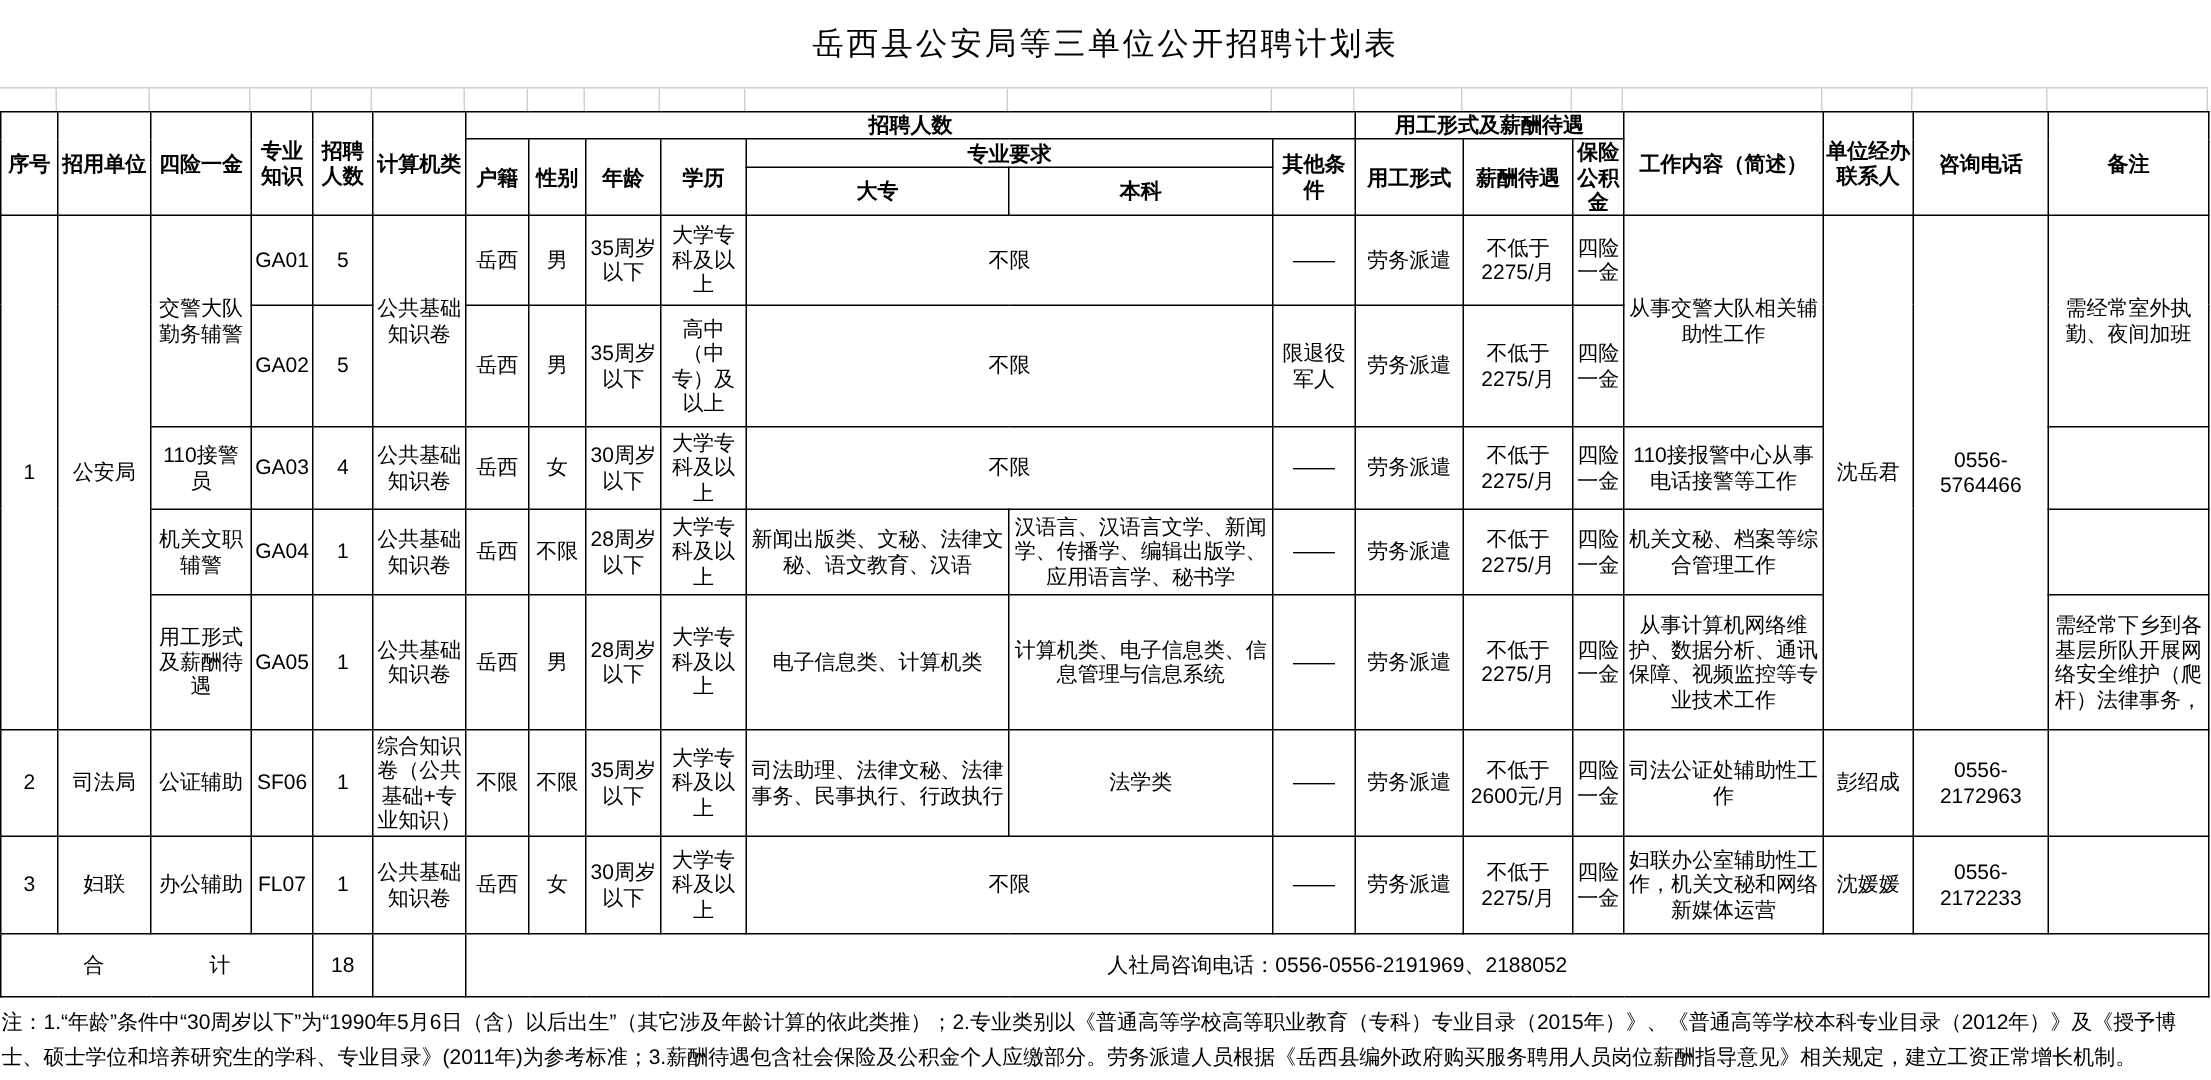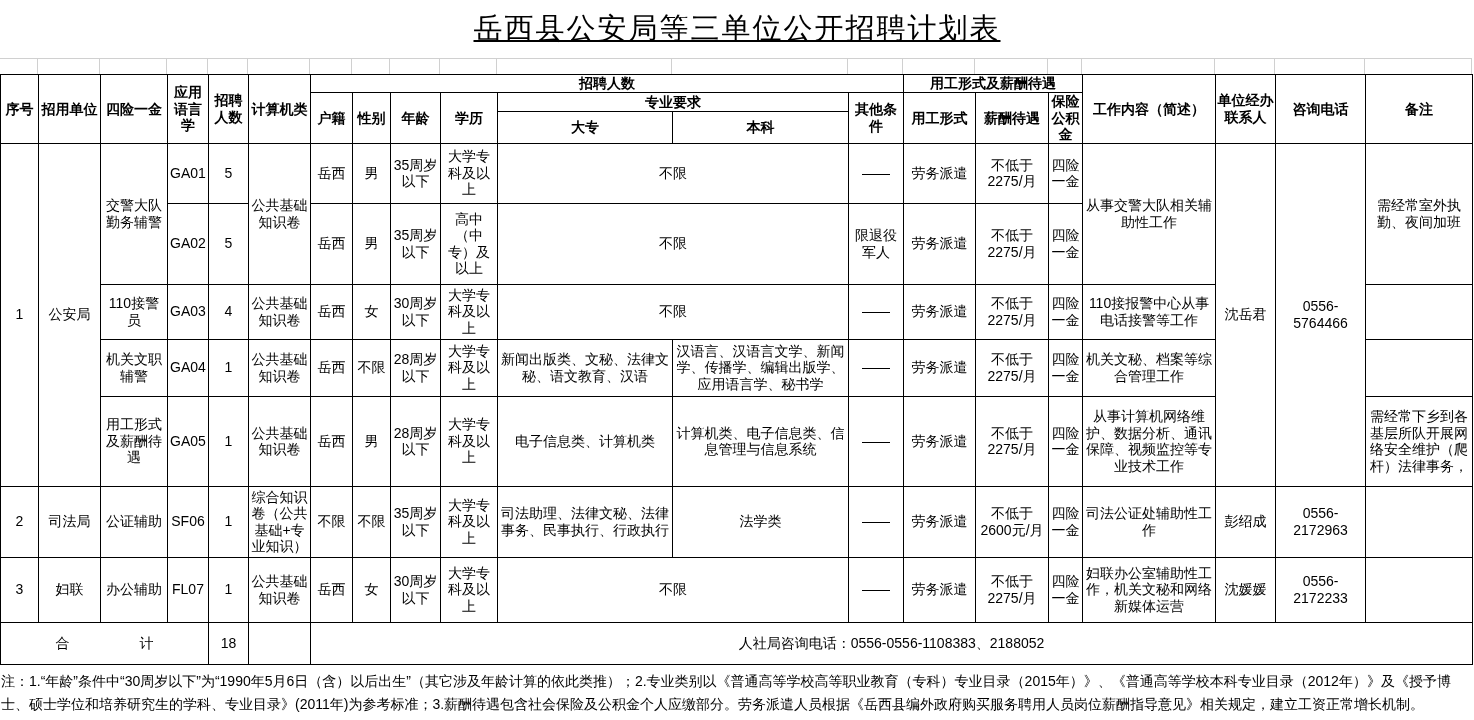--- a/index.html
+++ b/index.html
@@ -1,20 +1,20 @@
 <!DOCTYPE html>
 <html><head>
 <meta charset="utf-8">
 <style>
   * { box-sizing: border-box; }
   html,body { margin:0; padding:0; background:#fff; }
   body { width:1474px; height:720px; overflow:hidden; color:#000;
          font-family:"Liberation Sans", sans-serif; }
   .title-bar { height:58px; display:flex; align-items:center; justify-content:center;
-               font-size:29px; letter-spacing:2px; font-weight:400;text-decoration:underline; }
+               font-size:21px; letter-spacing:2px; font-weight:400; }
   .grid-spacer { display:flex; height:16px; border-top:1px solid #d0d0d0; width:1472px; }
   .grid-spacer div { height:100%; border-right:1px solid #d0d0d0; }
   table.plan { border-collapse:collapse; table-layout:fixed; width:1472px; }
   table.plan td { border:1px solid #000; text-align:center; vertical-align:middle;
                   font-size:14px; line-height:1.18; padding:0 1px; overflow:hidden; }
   td.hdr { font-weight:700; }
   td.clip { line-height:15px; }
   td.total-label { white-space:pre; }
   .footnote { width:1472px; padding:5px 1px 4px 1px; font-size:14px; line-height:23px;
               text-align:left; border-bottom:1px solid #b8b8b8; height:60px; }
@@ -69,21 +69,21 @@
       <col style="width:60px">
       <col style="width:90px">
       <col style="width:107px">
   </colgroup>
 
   <tbody>
       <tr style="height:18px">
     <td class="hdr" rowspan="3">序号</td>
     <td class="hdr" rowspan="3">招用单位</td>
     <td class="hdr" rowspan="3">四险一金</td>
-    <td class="hdr" rowspan="3">应用语言学</td>
+    <td class="hdr" rowspan="3">专业知识</td>
     <td class="hdr" rowspan="3">招聘人数</td>
     <td class="hdr" rowspan="3">计算机类</td>
     <td class="hdr" colspan="7">招聘人数</td>
     <td class="hdr" colspan="3">用工形式及薪酬待遇</td>
     <td class="hdr" rowspan="3">工作内容（简述）</td>
     <td class="hdr" rowspan="3">单位经办联系人</td>
     <td class="hdr" rowspan="3">咨询电话</td>
     <td class="hdr" rowspan="3">备注</td>
   </tr>
   <tr style="height:18px">
@@ -231,18 +231,18 @@
     <td>妇联办公室辅助性工作，机关文秘和网络新媒体运营</td>
     <td>沈媛媛</td>
     <td>0556-2172233</td>
     <td></td>
   </tr>
 
   <tr style="height:42px">
     <td colspan="4" class="total-label">合　　　　　计</td>
     <td>18</td>
     <td></td>
-    <td colspan="14">人社局咨询电话：0556-0556-1108383、2188052</td>
+    <td colspan="14">人社局咨询电话：0556-0556-2191969、2188052</td>
   </tr>
 </tbody>
   </table>
 
 <div class="footnote">注：1.“年龄”条件中“30周岁以下”为“1990年5月6日（含）以后出生”（其它涉及年龄计算的依此类推）；2.专业类别以《普通高等学校高等职业教育（专科）专业目录（2015年）》、《普通高等学校本科专业目录（2012年）》及《授予博士、硕士学位和培养研究生的学科、专业目录》(2011年)为参考标准；3.薪酬待遇包含社会保险及公积金个人应缴部分。劳务派遣人员根据《岳西县编外政府购买服务聘用人员岗位薪酬指导意见》相关规定，建立工资正常增长机制。</div>
 
 </body></html>

